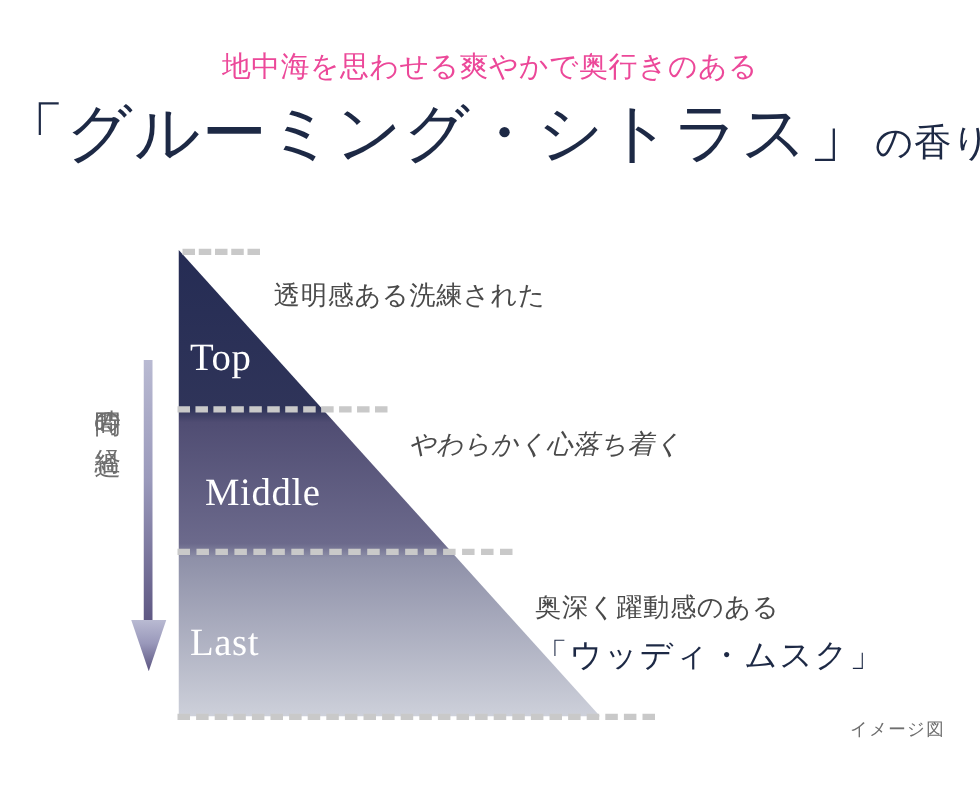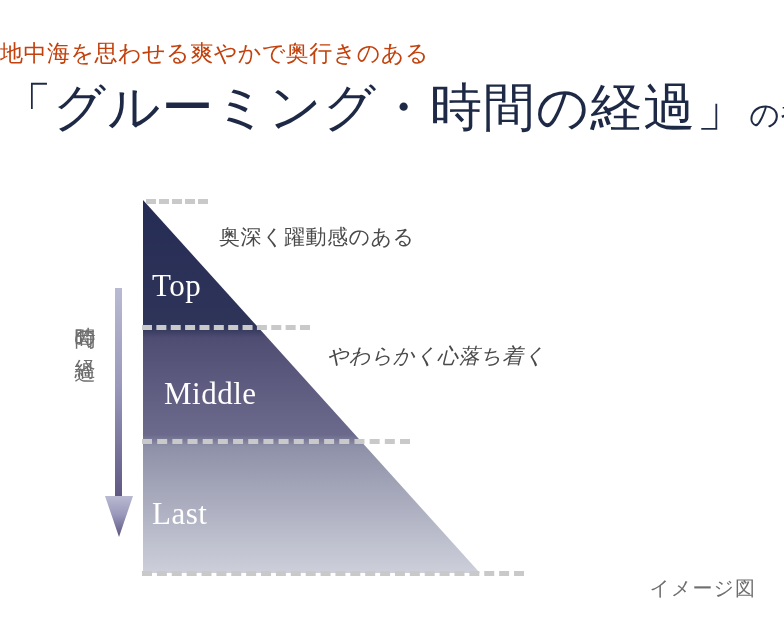--- a/index.html
+++ b/index.html
@@ -18,24 +18,25 @@
     background: #ffffff;
     overflow: hidden;
   }
 
   
   .subtitle {
     position: absolute;
     left: 0;
     top: 38px;
     width: 784px;
+    text-align: center;
     font-family: "Liberation Sans", sans-serif;
     font-size: 23px;
     letter-spacing: 0.5px;
-    color: #c2410c;
+    color: #ec4899;
     white-space: nowrap;
   }
   .title-row {
     position: absolute;
     left: 0;
     top: 82px;
     width: 784px;
     text-align: center;
     white-space: nowrap;
     line-height: 1;
@@ -132,35 +133,35 @@
   .note-top    { left: 219px; top: 222px; }
   .note-middle { left: 327px; top: 341px; font-style: italic; }
   .note-last   { left: 428px; top: 472px; }
 
   
   .caption {
     position: absolute;
     right: 28px;
     top: 575px;
     font-family: "Liberation Sans", sans-serif;
-    font-size: 20px;
+    font-size: 14px;
     color: #6e6e6e;
     letter-spacing: 1px;
     white-space: nowrap;
   }
 </style>
 </head>
 <body>
 
 <div id="stage">
 
   <div class="subtitle">地中海を思わせる爽やかで奥行きのある</div>
 
   <div class="title-row">
-    <span class="title-main">「グルーミング・時間の経過」</span><span class="title-suffix">の香り</span>
+    <span class="title-main">「グルーミング・シトラス」</span><span class="title-suffix">の香り</span>
   </div>
 
   <div class="axis-label">時間の経過</div>
 
   <svg class="axis-arrow" viewBox="0 0 30 250">
     <defs>
       <linearGradient id="arrowGrad" x1="0" y1="0" x2="0" y2="1">
         <stop offset="0%" stop-color="#b9bad2"></stop>
         <stop offset="45%" stop-color="#9a99bb"></stop>
         <stop offset="100%" stop-color="#5b5480"></stop>
@@ -187,23 +188,27 @@
   <div class="dash" style="left:146px; top:199px; width:62px;"></div>
   <div class="dash" style="left:142px; top:325px; width:168px;"></div>
   <div class="dash" style="left:142px; top:439px; width:268px;"></div>
   <div class="dash" style="left:142px; top:571px; width:382px;"></div>
 
   <div class="tier-label tier-top">Top</div>
   <div class="tier-label tier-middle">Middle</div>
   <div class="tier-label tier-last">Last</div>
 
   <div class="note note-top">
-    <span class="note-lead">奥深く躍動感のある</span>
+    <span class="note-lead">透明感ある洗練された</span>
   </div>
 
   <div class="note note-middle">
     <span class="note-lead">やわらかく心落ち着く</span>
   </div>
 
+  <div class="note note-last">
+    <span class="note-lead">奥深く躍動感のある</span>
+    <span class="note-name">「ウッディ・ムスク」</span>
+  </div>
 
   <div class="caption">イメージ図</div>
 
 </div>
 
 </body></html>

